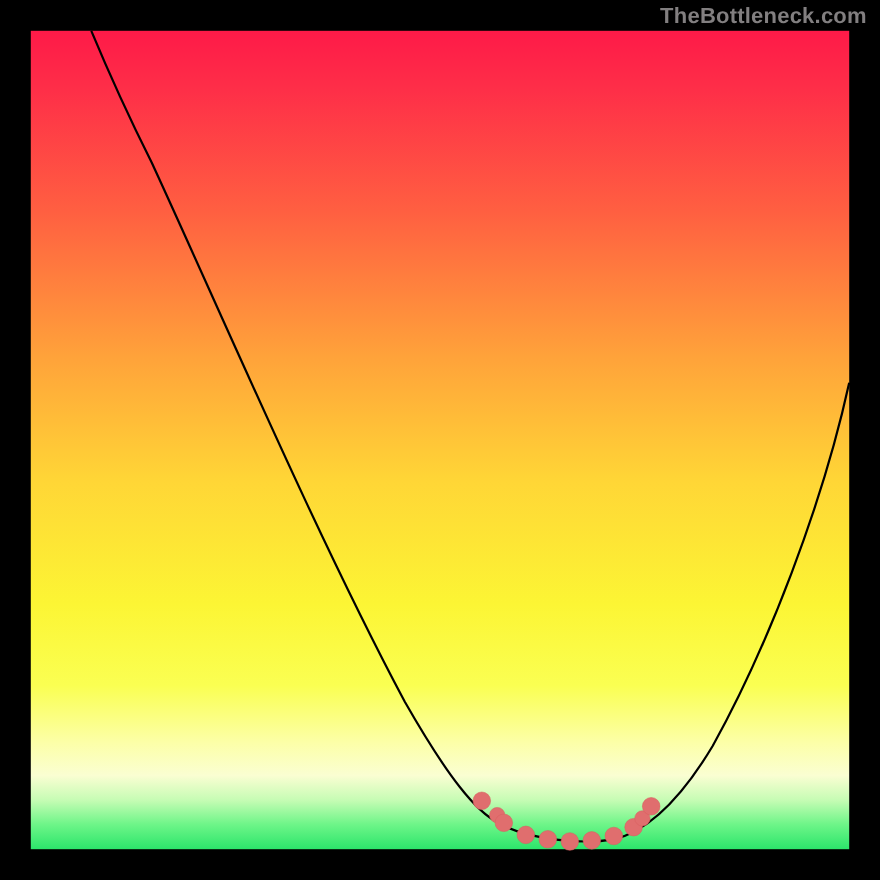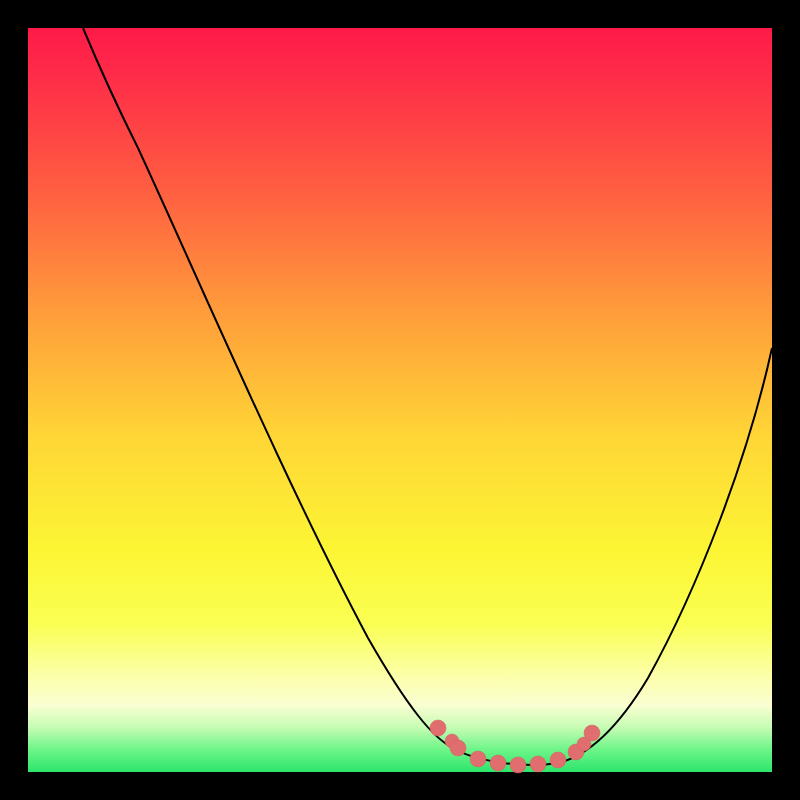--- a/index.html
+++ b/index.html
@@ -68,20 +68,21 @@
     fill: #e06e6e;
     stroke: #d85f5f;
     stroke-width: 0.5;
   }
 </style>
 </head>
 <body>
 
 <div class="frame">
 
+  <div class="watermark">TheBottleneck.com</div>
 
   <div class="plot">
 
     <svg class="curve" viewBox="0 0 744 744" preserveAspectRatio="none">
 
       <path class="curve-line" d="M 55 0
                C 80 60, 95 90, 110 120
                C 170 250, 260 460, 340 610
                C 380 680, 405 710, 425 720"></path>
 

